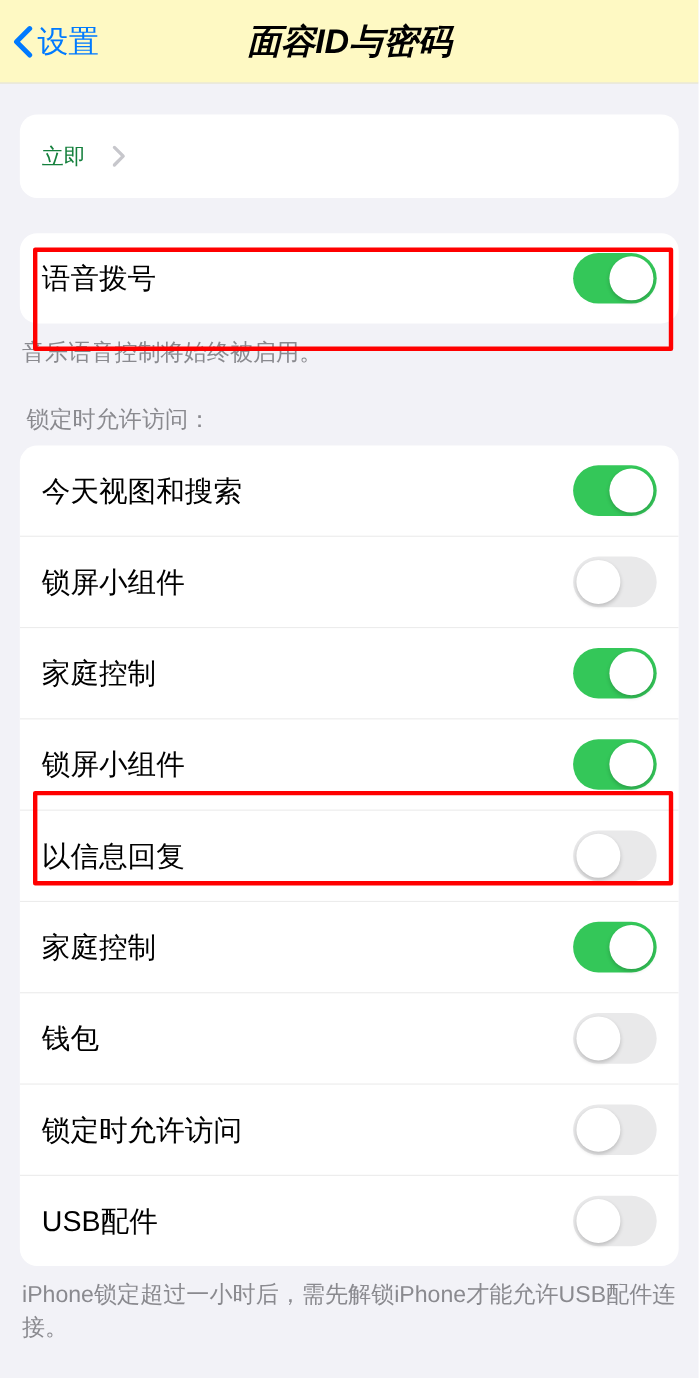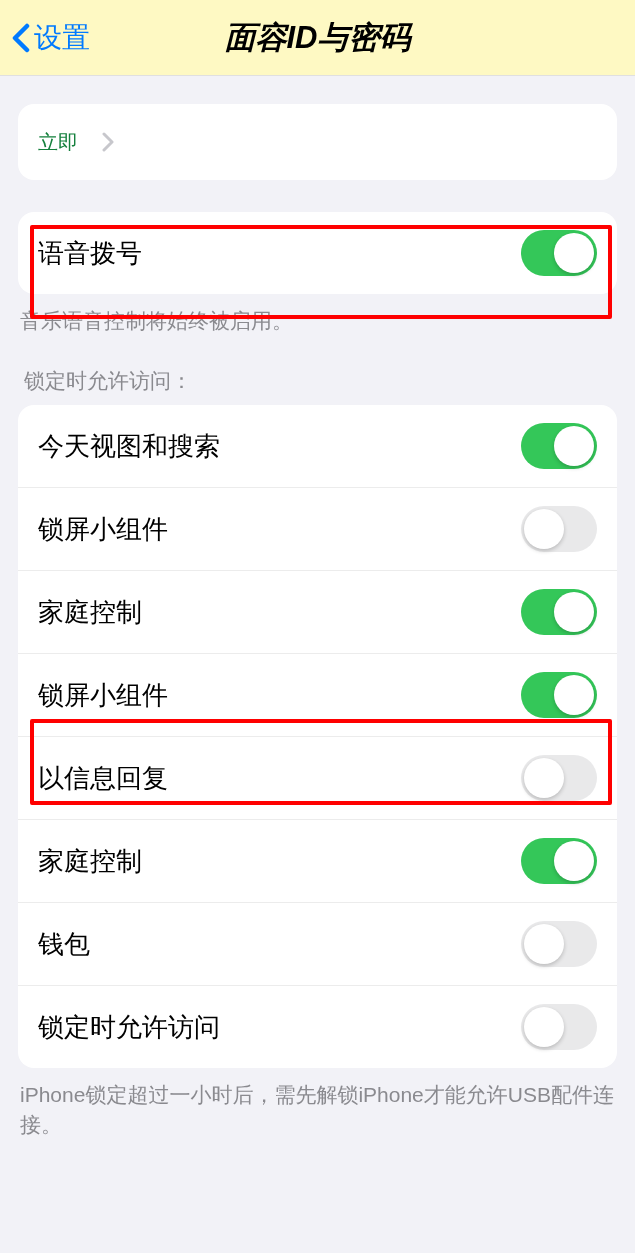--- a/index.html
+++ b/index.html
@@ -224,19 +224,25 @@
         <div class="toggle off">
           <div class="knob"></div>
         </div>
       </div>
       <div class="row">
         <span class="row-label">锁定时允许访问</span>
         <div class="toggle off">
           <div class="knob"></div>
         </div>
       </div>
+      <div class="row">
+        <span class="row-label">USB配件</span>
+        <div class="toggle off">
+          <div class="knob"></div>
+        </div>
+      </div>
     </div>
   <div class="footer-text">iPhone锁定超过一小时后，需先解锁iPhone才能允许USB配件连接。</div>
 
 </div>
 
 <div class="highlight hl1"></div>
 <div class="highlight hl2"></div>
 
 </body></html>

